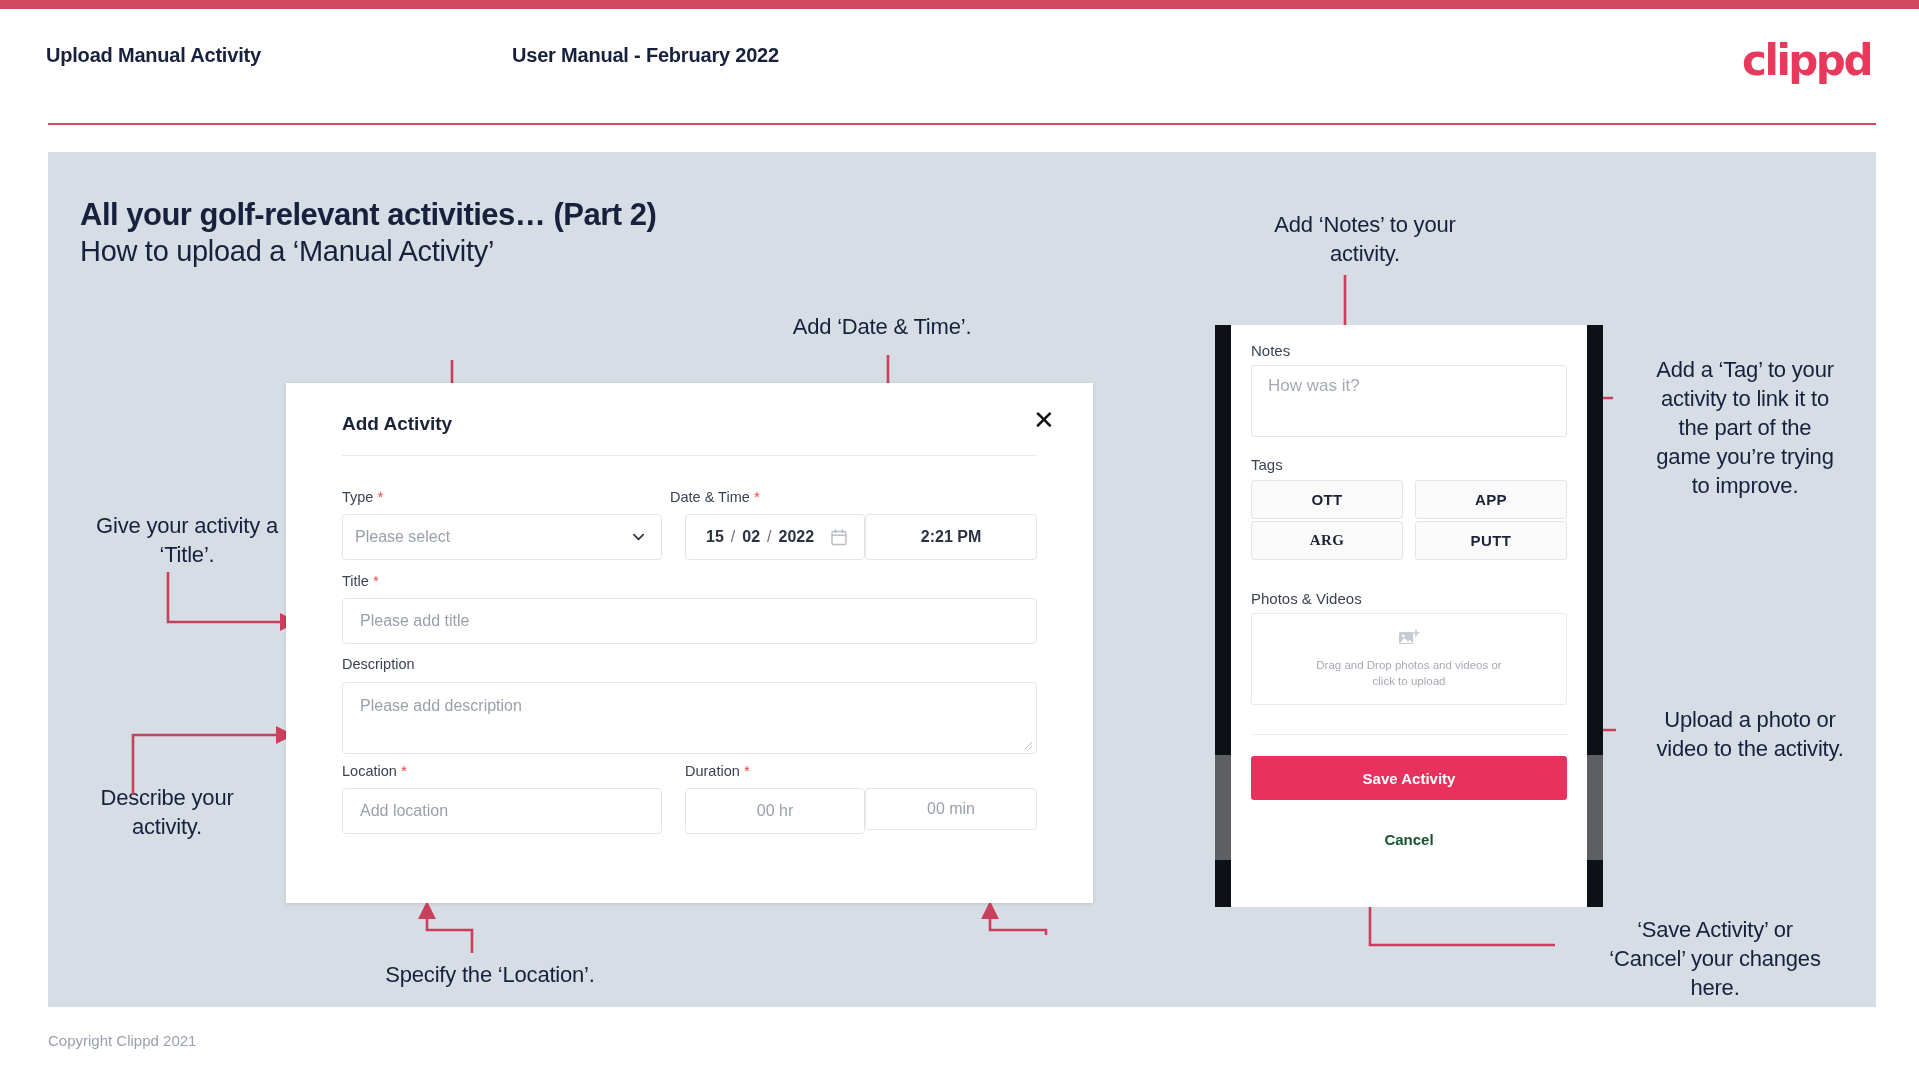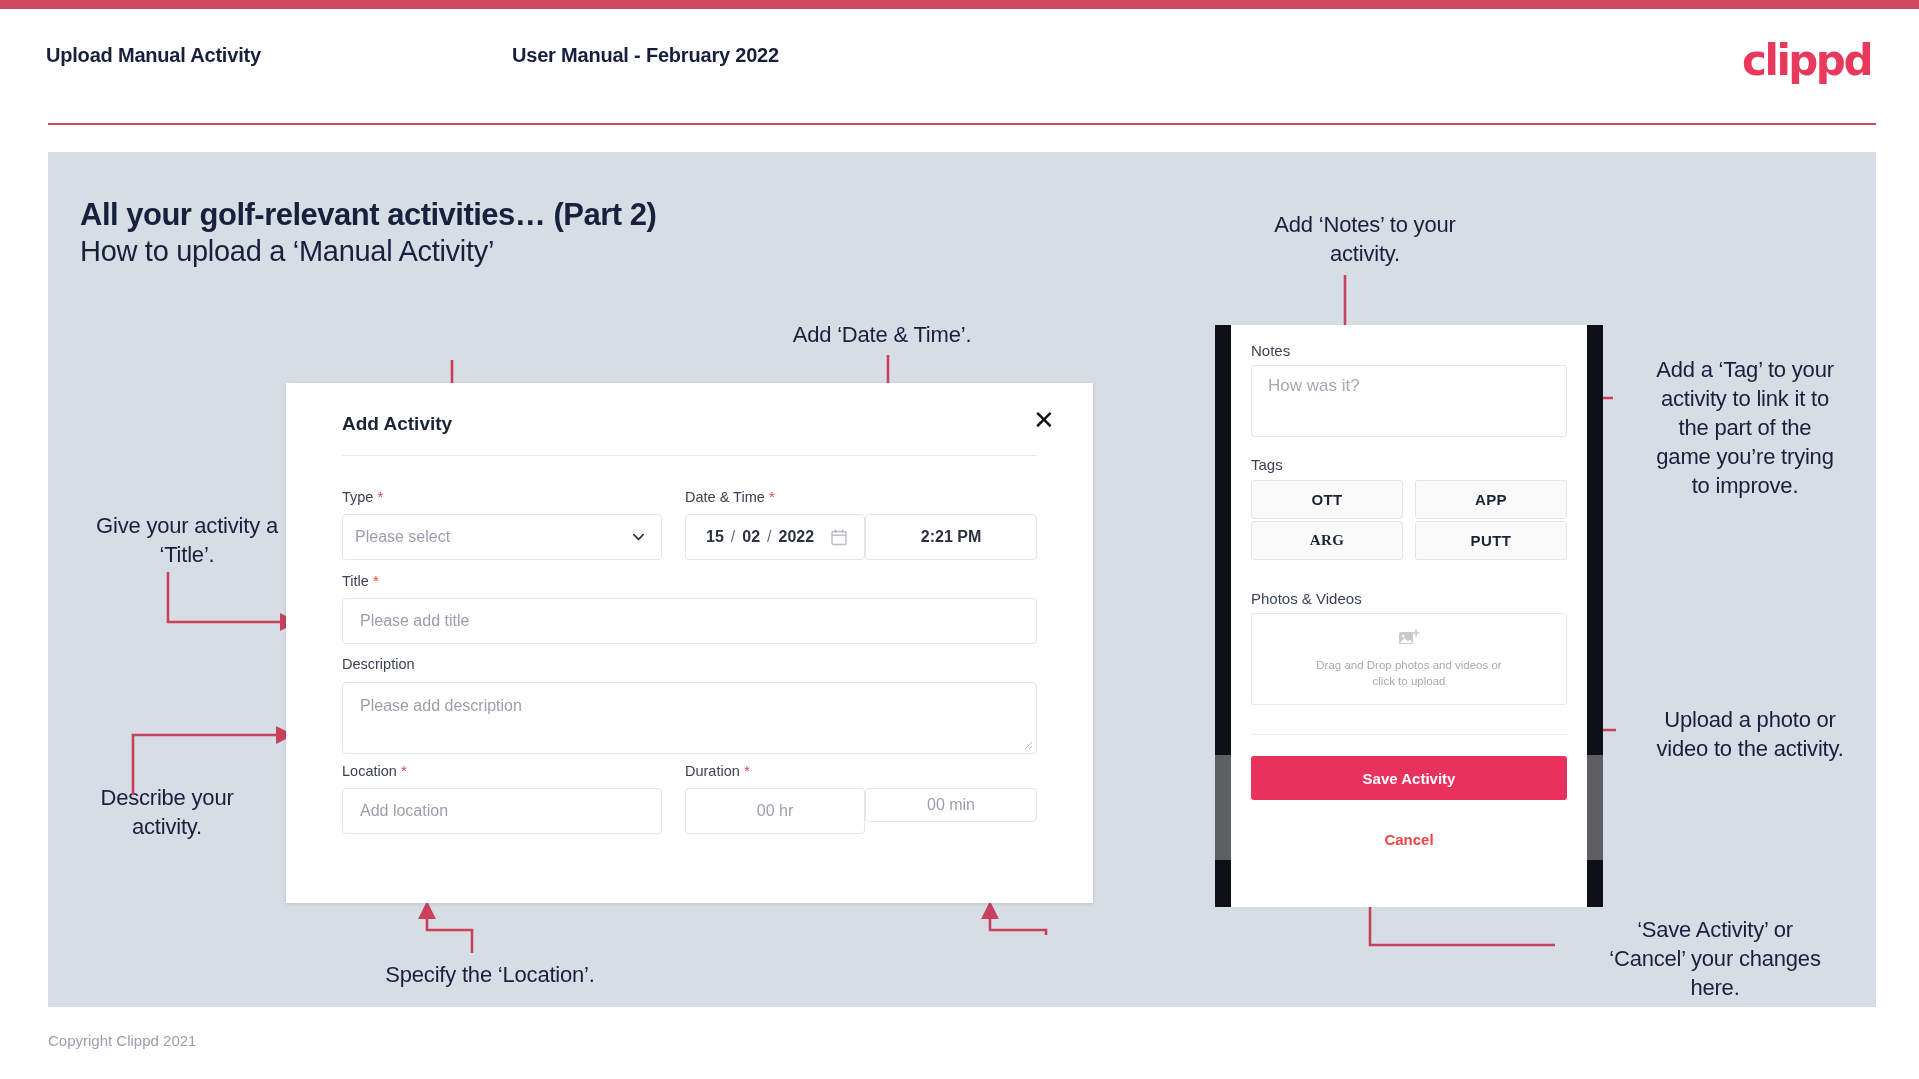--- a/index.html
+++ b/index.html
@@ -133,21 +133,21 @@
     display:flex; flex-direction:column; align-items:center; justify-content:center;
     font-size: 11.5px; color:#a5a9b3; text-align:center; line-height:16px;
   }
   .m-hr { position:absolute; height:1px; background:#ececec; }
   .m-save {
     position:absolute; background:#e8315c; border-radius:3px;
     display:flex; align-items:center; justify-content:center;
     color:#fff; font-size:15px; font-weight:700; cursor:pointer;
   }
   .m-cancel {
-    position:absolute; text-align:center; font-size:15px; font-weight:700; color:#ef4444; cursor:pointer;
+    position:absolute; text-align:center; font-size:15px; font-weight:700; color:#14532d; cursor:pointer;
   }
 
   .footer {
     position:absolute; left:48px; top:1032px;
     font-size: 15px; color:#9aa0ac;
   }
 </style>
 </head>
 <body>
 
@@ -159,21 +159,21 @@
   <div class="hdr-sub">User Manual - February 2022</div>
   <div class="hdr-logo">clippd</div>
   <div class="hdr-rule"></div>
 
   <div class="slide"></div>
 
   <div class="slide-title">All your golf-relevant activities… (Part 2)</div>
   <div class="slide-subtitle">How to upload a ‘Manual Activity’</div>
 
 
-  <div class="anno" style="left: 742px; top: 320px; width: 280px; white-space: pre-line;">Add ‘Date &amp; Time’.</div>
+  <div class="anno" style="left: 742px; top: 312px; width: 280px; white-space: pre-line;">Add ‘Date &amp; Time’.</div>
 
   <div class="anno" style="left: 42px; top: 511px; width: 290px; white-space: pre-line;">Give your activity a
 ‘Title’.</div>
 
   <div class="anno" style="left: 42px; top: 783px; width: 250px; white-space: pre-line;">Describe your
 activity.</div>
 
   <div class="anno" style="left: 330px; top: 960px; width: 320px; white-space: pre-line;">Specify the ‘Location’.</div>
 
 
@@ -232,21 +232,21 @@
     <div class="fld-label" style="left:56px; top:105px;">
       <span>Type</span><span class="req"> *</span>
     </div>
     <div class="inp" style="left:56px; top:131px; width:320px; height:46px;padding-left:12px;">
       <span>Please select</span>
       <svg class="chevron" viewBox="0 0 14 14">
         <path d="M2 4.5 L7 9.5 L12 4.5" stroke="#2b3141" stroke-width="1.8" fill="none" stroke-linecap="round" stroke-linejoin="round"></path>
       </svg>
     </div>
 
-    <div class="fld-label" style="left:399px; top:105px;">
+    <div class="fld-label" style="left:384px; top:105px;">
       <span>Date &amp; Time</span><span class="req"> *</span>
     </div>
     <div class="inp val" style="left:399px; top:131px; width:180px; height:46px; padding-left:20px; gap:7px;">
       <span>15</span>
       <span style="color:#6b7080;font-weight:400">/</span>
       <span>02</span>
       <span style="color:#6b7080;font-weight:400">/</span>
       <span>2022</span>
       <svg style="margin-left:10px" width="16" height="17" viewBox="0 0 16 17">
         <rect x="1" y="2.5" width="14" height="13" rx="1.5" stroke="#b9bcc4" stroke-width="1.4" fill="none"></rect>
@@ -279,21 +279,21 @@
     <div class="inp" style="left:56px; top:405px; width:320px; height:46px;">
       <span>Add location</span>
     </div>
 
     <div class="fld-label" style="left:399px; top:379px;">
       <span>Duration</span><span class="req"> *</span>
     </div>
     <div class="inp" style="left:399px; top:405px; width:180px; height:46px; padding-left:0; justify-content:center;">
       <span>00 hr</span>
     </div>
-    <div class="inp" style="left:579px; top:405px; width:172px; height:34px; padding-left:0; justify-content:center;">
+    <div class="inp" style="left:579px; top:405px; width:172px; height:42px; padding-left:0; justify-content:center;">
       <span>00 min</span>
     </div>
   </div>
 
   <div class="phone-frame">
     <div class="phone-edge-l"></div>
     <div class="phone-edge-r"></div>
     <div style="position:absolute;left:0;top:430px;width:16px;height:105px;background:#5d5f63"></div>
     <div style="position:absolute;right:0;top:430px;width:16px;height:105px;background:#5d5f63"></div>
 

